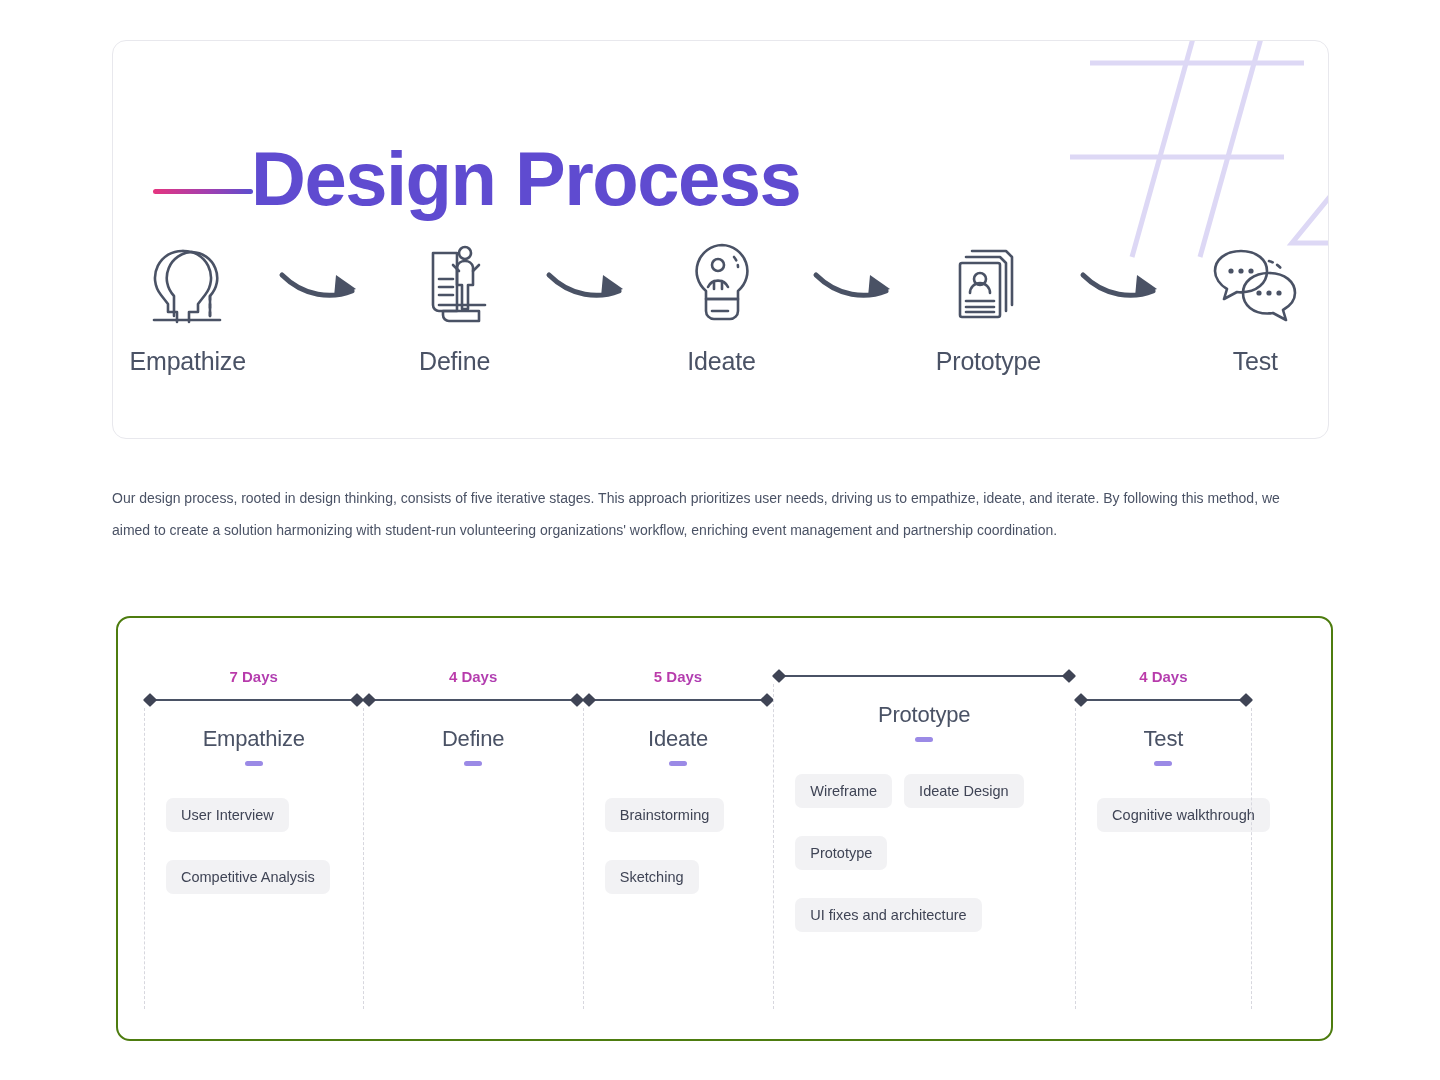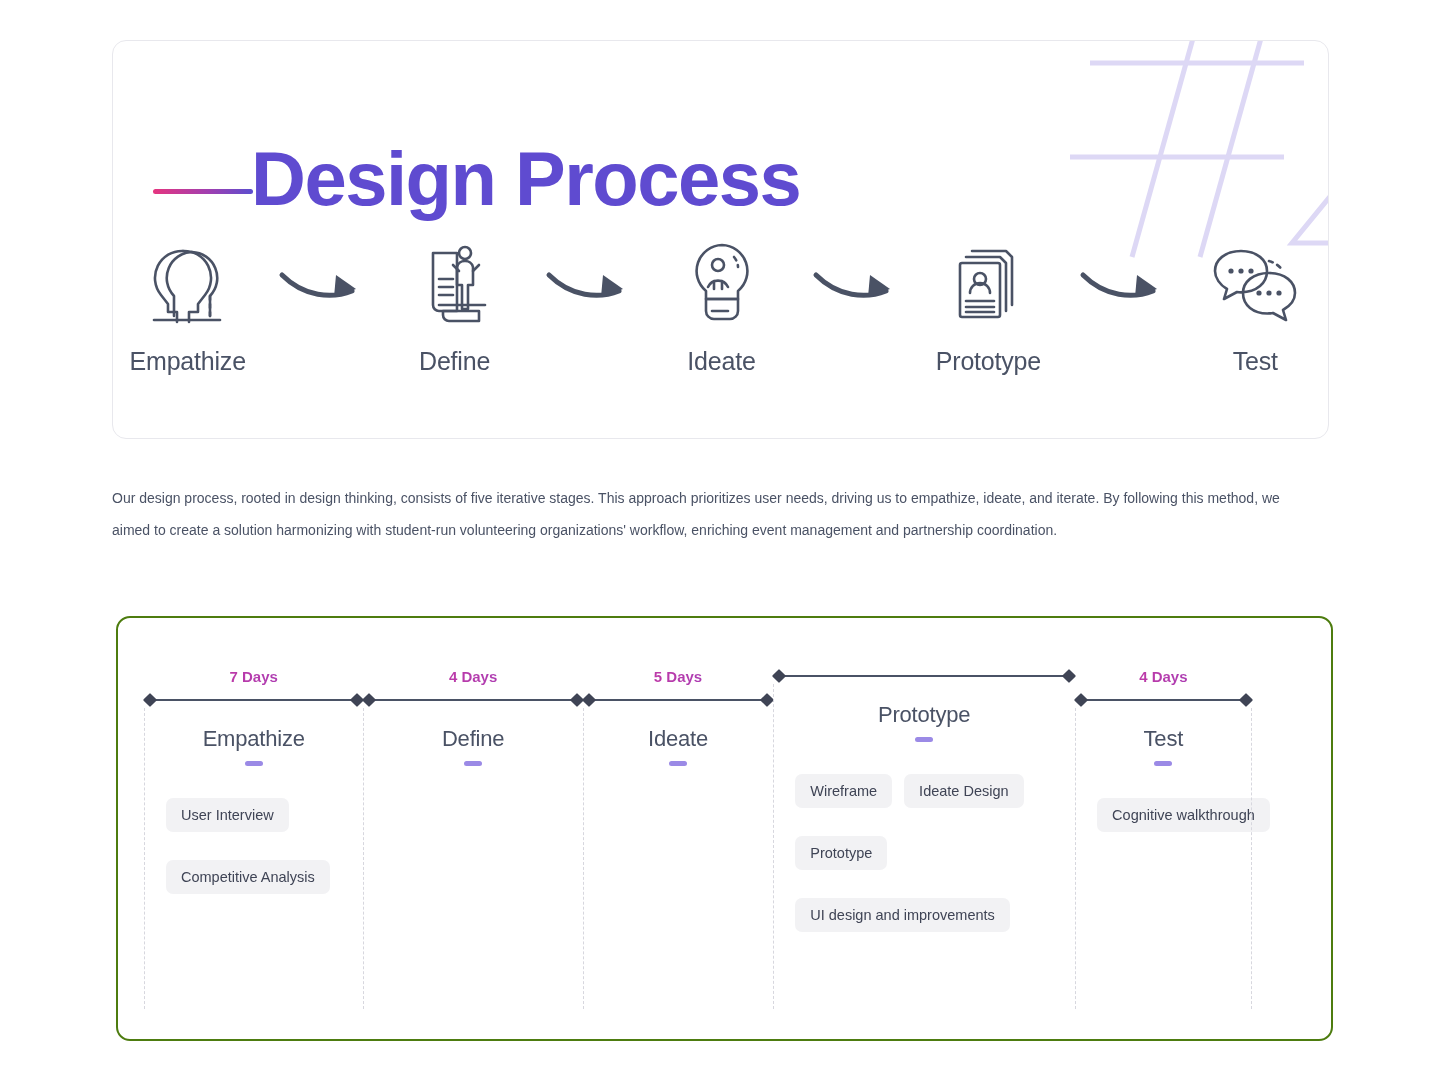--- a/index.html
+++ b/index.html
@@ -293,37 +293,41 @@
       <div class="tl-col" style="width:16.4%">
         <div class="tl-days">5 Days</div>
         <div class="tl-bar">
           <span class="line"></span>
           <span class="dot l"></span>
           <span class="dot r"></span>
         </div>
         <div class="tl-body">
           <div class="tl-name">Ideate</div>
           <div class="tl-dash"></div>
+          <div class="tl-chips">
+            <span class="chip">Brainstorming</span>
+            <span class="chip">Sketching</span>
+          </div>
         </div>
       </div>
 
       <div class="tl-col" style="width:26%">
         <div class="tl-bar">
           <span class="line"></span>
           <span class="dot l"></span>
           <span class="dot r"></span>
         </div>
         <div class="tl-body">
           <div class="tl-name">Prototype</div>
           <div class="tl-dash"></div>
           <div class="tl-chips">
             <span class="chip">Wireframe</span>
             <span class="chip">Ideate Design</span>
             <span class="chip">Prototype</span>
-            <span class="chip">UI design and improvements</span>
+            <span class="chip">UI fixes and architecture</span>
           </div>
         </div>
       </div>
 
       <div class="tl-col" style="width:15.2%">
         <div class="tl-days">4 Days</div>
         <div class="tl-bar">
           <span class="line"></span>
           <span class="dot l"></span>
           <span class="dot r"></span>

